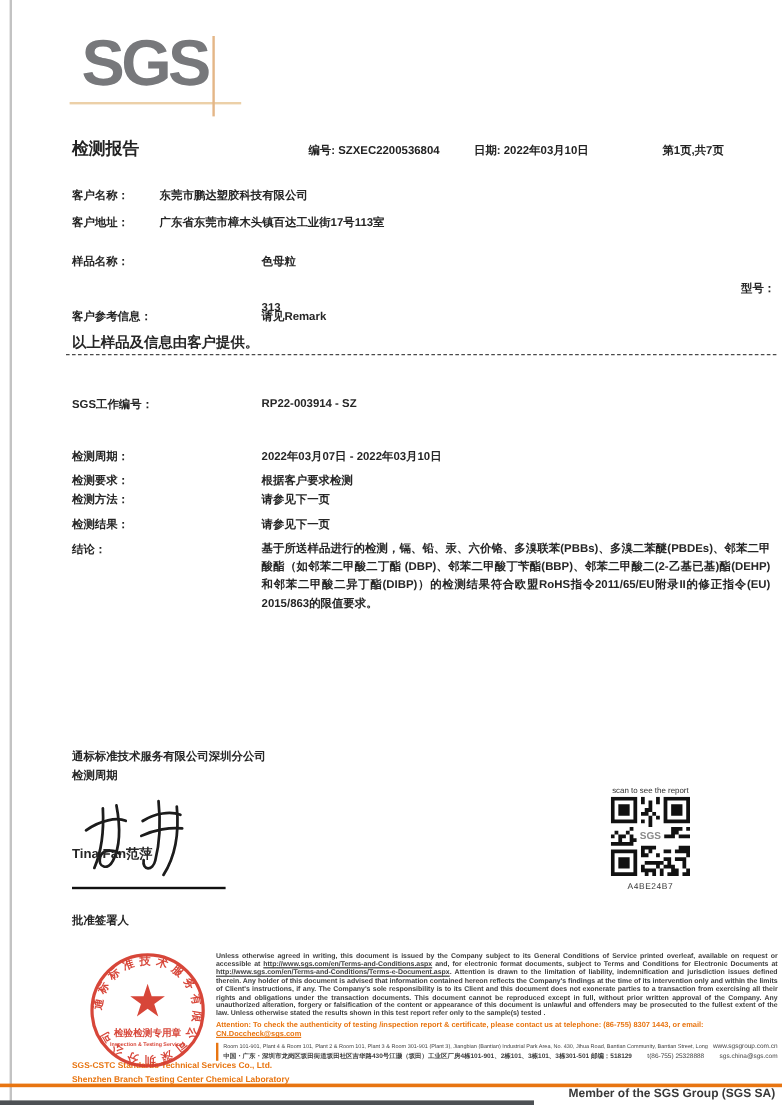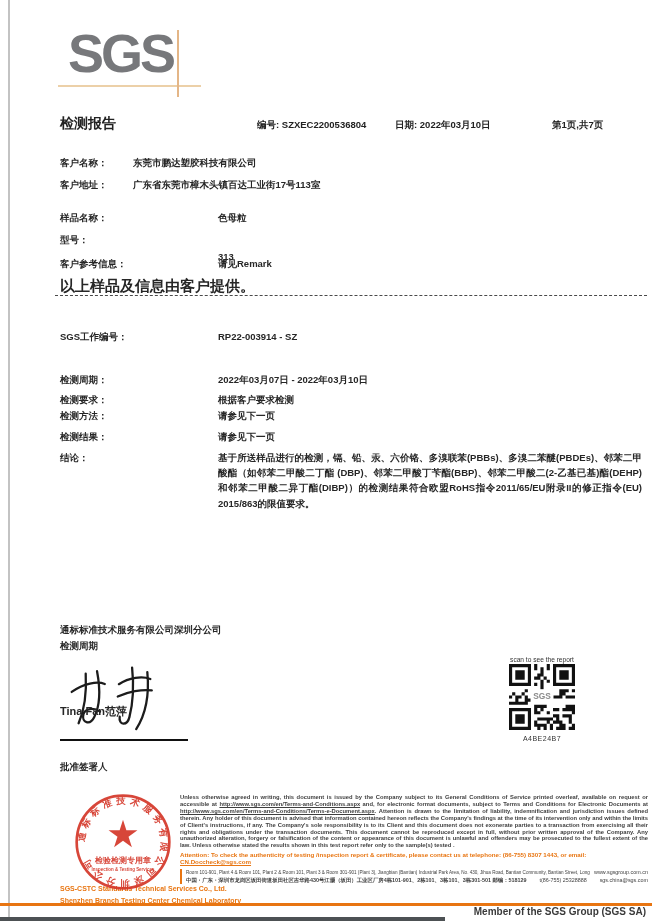--- a/index.html
+++ b/index.html
@@ -12,21 +12,21 @@
   
   .logo-text{left:68px;top:26px;font-size:54px;font-weight:bold;letter-spacing:-3px;color:#77787b;line-height:1;}
   .logo-hline{left:58px;top:85px;width:143px;height:2px;background:#ecd0a8;}
   .logo-vline{left:177px;top:30px;width:2px;height:67px;background:#e4b687;}
   
   .title{left:60px;top:115px;font-size:14px;font-weight:bold;color:#222;}
   .meta{top:119px;font-size:9.5px;font-weight:bold;color:#222;}
   
   .row{position:absolute;left:60px;width:586px;font-size:9.5px;color:#262626;font-weight:600;}
   .row .val{position:absolute;top:0;}
-  .note{left:60px;font-size:15px;font-weight:600;color:#262626;}
+  .note{left:60px;font-size:12px;font-weight:600;color:#262626;}
   .dashes{left:55px;top:295px;width:592px;height:0;border-top:1.5px dashed #4a4a4a;}
   .concl-lbl{left:60px;top:452px;font-size:9.5px;font-weight:600;color:#262626;}
   .concl-par{left:218px;top:450px;width:424px;font-size:9.5px;line-height:15.2px;color:#262626;font-weight:600;text-align:justify;}
   
   .sig-company{left:60px;top:624px;font-size:9.5px;font-weight:600;color:#262626;}
   .sig-auth{left:60px;top:640px;font-size:9.5px;font-weight:600;color:#262626;}
   .sig-svg{left:58px;top:658px;}
   .sig-line{left:60px;top:739px;width:128px;height:1.5px;background:#111;}
   .sig-name{left:60px;top:704px;font-size:11px;font-weight:600;color:#262626;}
   .sig-title{left:60px;top:761px;font-size:9.5px;font-weight:600;color:#262626;}
@@ -72,21 +72,21 @@
     <span class="val" style="left:73px;">东莞市鹏达塑胶科技有限公司</span>
   </div>
   <div class="row" style="top:179px;">
     <span>客户地址：</span>
     <span class="val" style="left:73px;">广东省东莞市樟木头镇百达工业街17号113室</span>
   </div>
   <div class="row" style="top:212px;">
     <span>样品名称：</span>
     <span class="val" style="left:158px;">色母粒</span>
   </div>
-  <div class="row" style="top:234px;">
+  <div class="row" style="top:234px;text-align:right;">
     <span>型号：</span>
     <span class="val" style="left:158px;margin-top:17px;">313</span>
   </div>
   <div class="row" style="top:258px;">
     <span>客户参考信息：</span>
     <span class="val" style="left:158px;">请见Remark</span>
   </div>
   <div class="abs note" style="top:277px;">以上样品及信息由客户提供。</div>
 
   <div class="abs dashes"></div>

